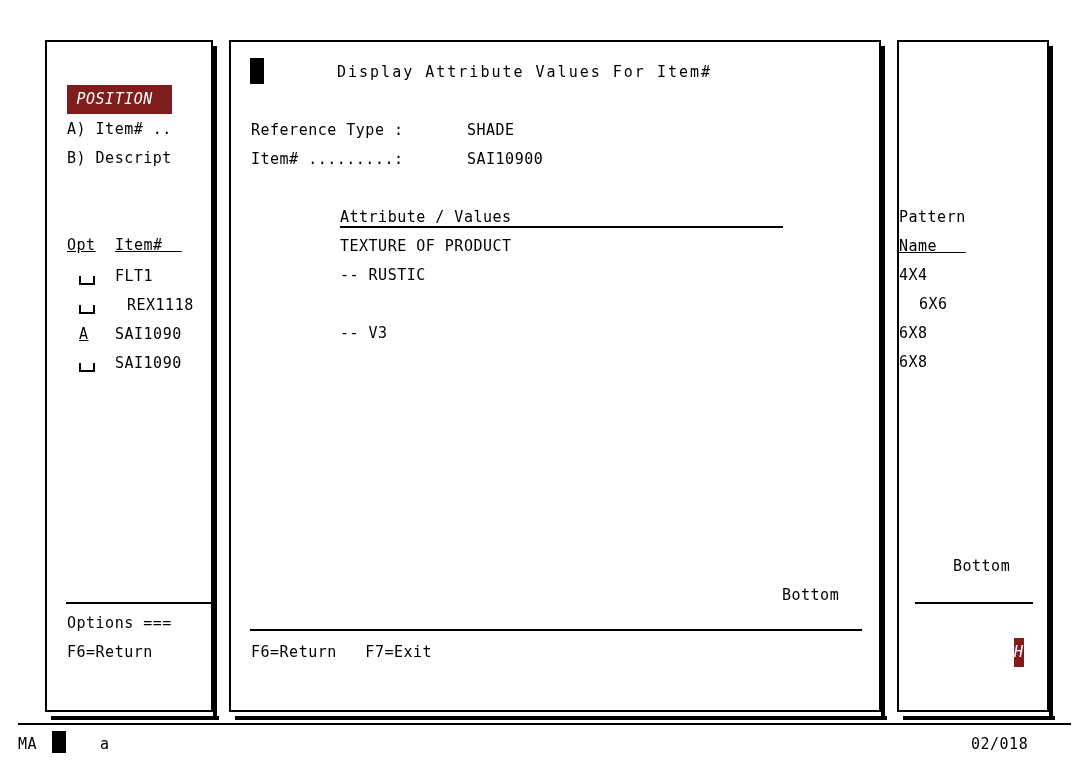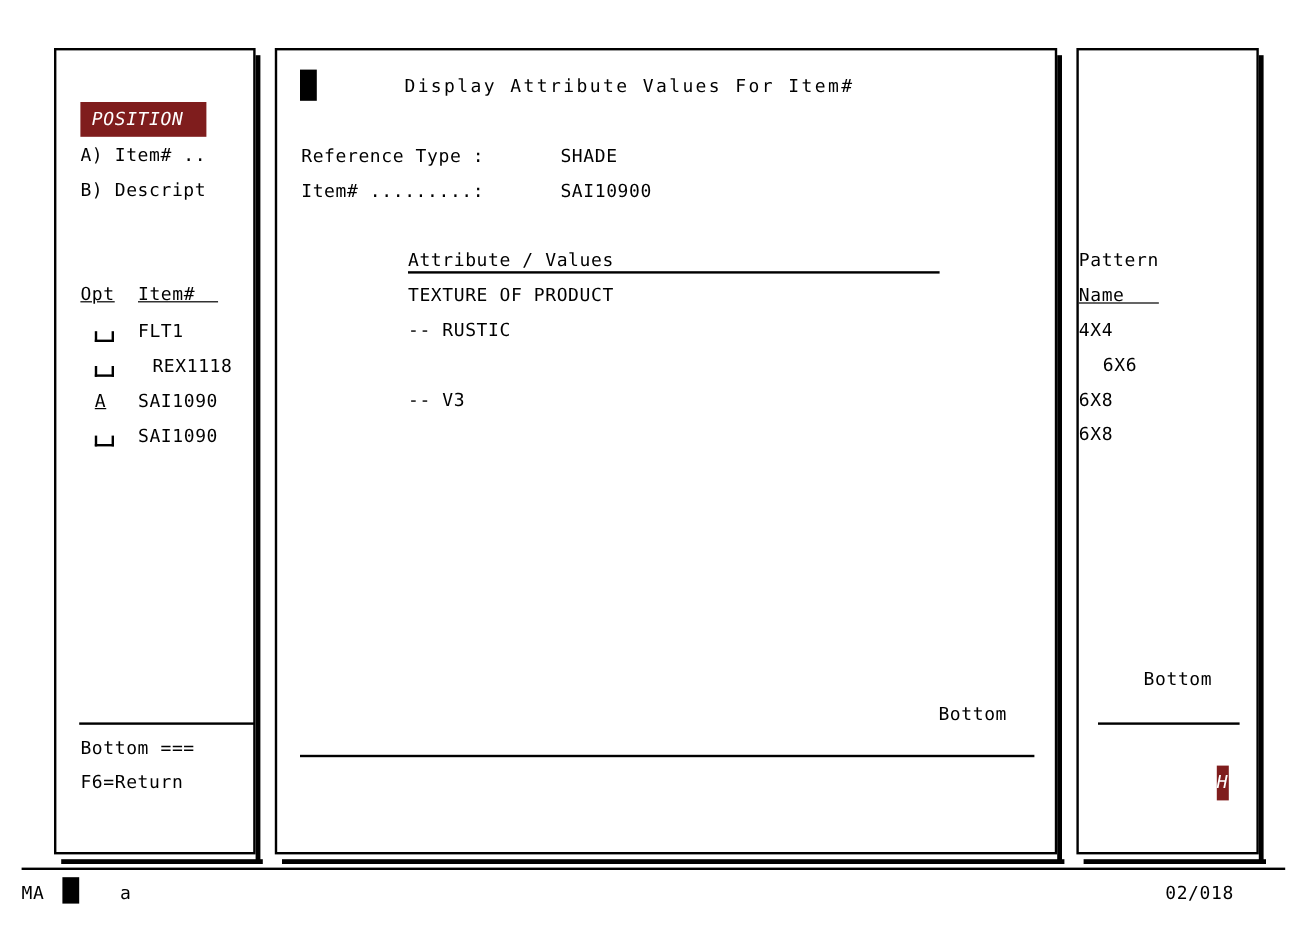--- a/index.html
+++ b/index.html
@@ -111,21 +111,21 @@
   <div class="txt" style="left:115px; top:291px;margin-left:12px;">REX1118</div>
 
   <div class="txt ul" style="left:79px; top:320px;">A</div>
   <div class="txt" style="left:115px; top:320px;">SAI1090</div>
 
   <div class="underscore-box" style="left:79px; top:363px;"></div>
   <div class="txt" style="left:115px; top:349px;">SAI1090</div>
 
   <div class="hline" style="left:66px; top:602px; width:146px;"></div>
 
-  <div class="txt" style="left:67px; top:609px;">Bottom ===</div>
+  <div class="txt" style="left:67px; top:609px;">Options ===</div>
   <div class="txt" style="left:67px; top:638px;">F6=Return</div>
 
   <div class="panel" id="center-panel"></div>
   <div class="panel-shadow" id="center-shadow"></div>
   <div class="panel-shadow" id="center-shadow2"></div>
 
   <div class="cursorblock" style="left:250px; top:58px; width:14px; height:26px;"></div>
 
   <div class="txt" style="left:337px; top:58px; letter-spacing:2px;">Display Attribute Values For Item#</div>
 
@@ -139,20 +139,21 @@
   <div class="hline" style="left:340px; top:226px; width:443px;"></div>
 
   <div class="txt" style="left:340px; top:232px;">TEXTURE OF PRODUCT</div>
   <div class="txt" style="left:340px; top:261px;">-- RUSTIC</div>
   <div class="txt" style="left:340px; top:319px;">-- V3</div>
 
   <div class="txt" style="left:782px; top:581px;">Bottom</div>
 
   <div class="hline" style="left:250px; top:629px; width:612px;"></div>
 
+  <div class="txt" style="left:251px; top:638px;">F6=Return   F7=Exit</div>
 
   <div class="panel" id="right-panel"></div>
   <div class="panel-shadow" id="right-shadow"></div>
   <div class="panel-shadow" id="right-shadow2"></div>
 
   <div class="txt" style="left:899px; top:203px;">Pattern</div>
   <div class="txt ul" style="left:899px; top:232px;text-align:right;">Name   </div>
 
   <div class="txt" style="left:899px; top:261px;">4X4</div>
   <div class="txt" style="left:875px; top:290px;margin-left:44px;">6X6</div>

